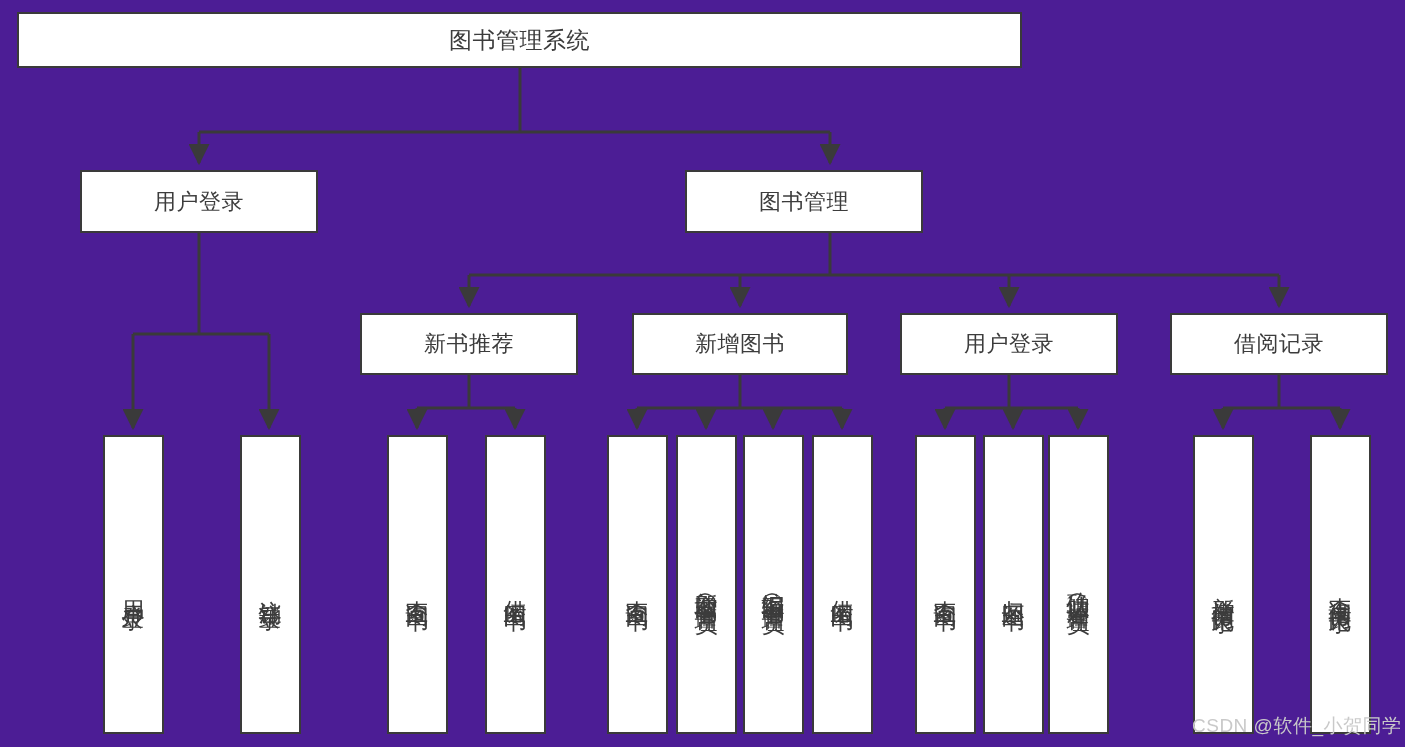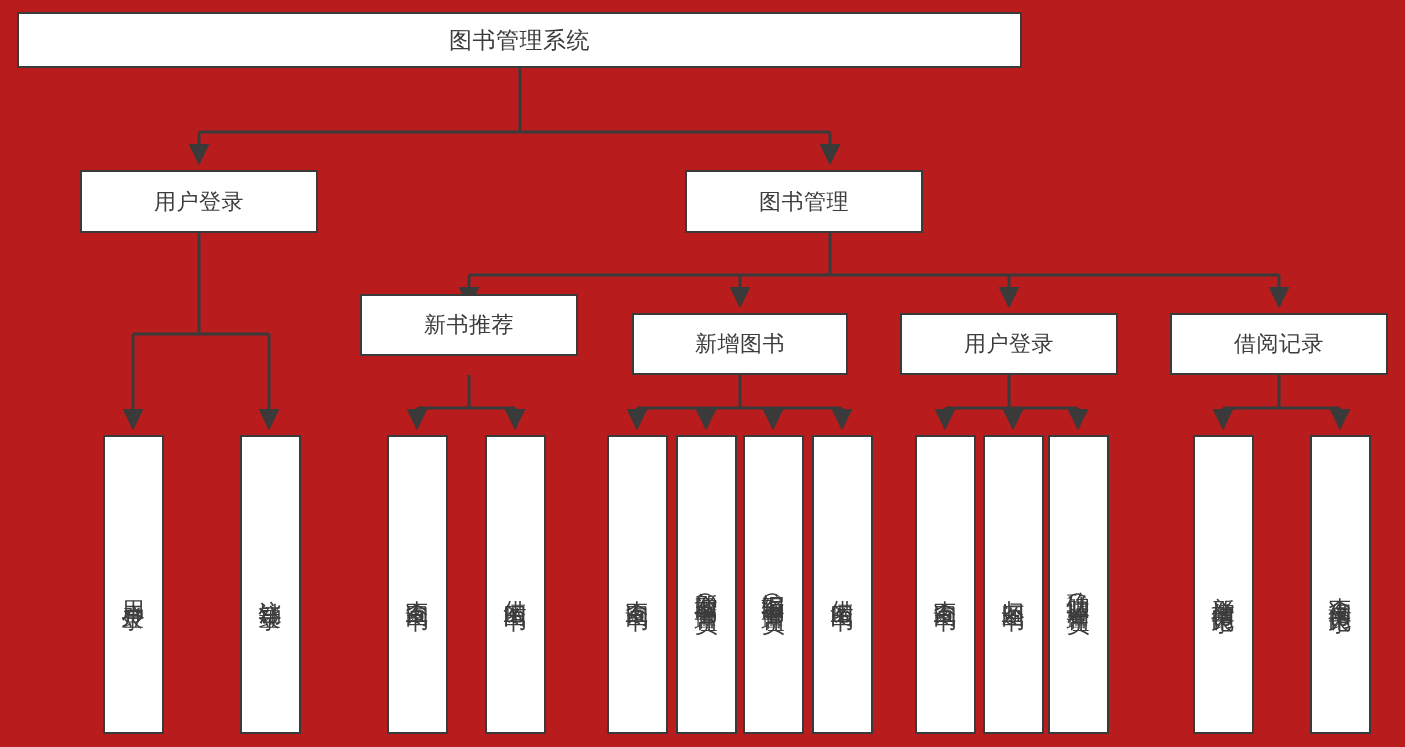--- a/index.html
+++ b/index.html
@@ -5,21 +5,21 @@
 <style>
   html,body{margin:0;padding:0;background:#ffffff;}
   body{
     font-family:"Liberation Sans","DejaVu Sans",sans-serif;
     -webkit-font-smoothing:antialiased;
   }
   #canvas{
     position:relative;
     width:1405px;
     height:747px;
-    background:#b91c1c;
+    background:#4c1d95;
     overflow:hidden;
   }
   svg#edges{
     position:absolute;
     left:0; top:0;
     width:1405px;
     height:747px;
     pointer-events:none;
   }
   .node{
@@ -124,21 +124,21 @@
   </div>
 
   <div class="node node-l1" style="left:80px; top:170px; width:238px; height:63px;">
     <span class="label">用户登录</span>
   </div>
 
   <div class="node node-l1" style="left:685px; top:170px; width:238px; height:63px;">
     <span class="label">图书管理</span>
   </div>
 
-  <div class="node node-l2" style="left:360px; top:294px; width:218px; height:62px;">
+  <div class="node node-l2" style="left:360px; top:313px; width:218px; height:62px;">
     <span class="label">新书推荐</span>
   </div>
 
   <div class="node node-l2" style="left:632px; top:313px; width:216px; height:62px;">
     <span class="label">新增图书</span>
   </div>
 
   <div class="node node-l2" style="left:900px; top:313px; width:218px; height:62px;">
     <span class="label">用户登录</span>
   </div>
@@ -192,14 +192,15 @@
   </div>
 
   <div class="node node-leaf" style="left:1193px; top:435px; width:61px; height:299px;">
     <span class="label">新增借阅记录</span>
   </div>
 
   <div class="node node-leaf" style="left:1310px; top:435px; width:61px; height:299px;">
     <span class="label">查询借阅记录</span>
   </div>
 
+  <div class="watermark">CSDN @软件_小贺同学</div>
 
 </div>
 
 </body></html>

